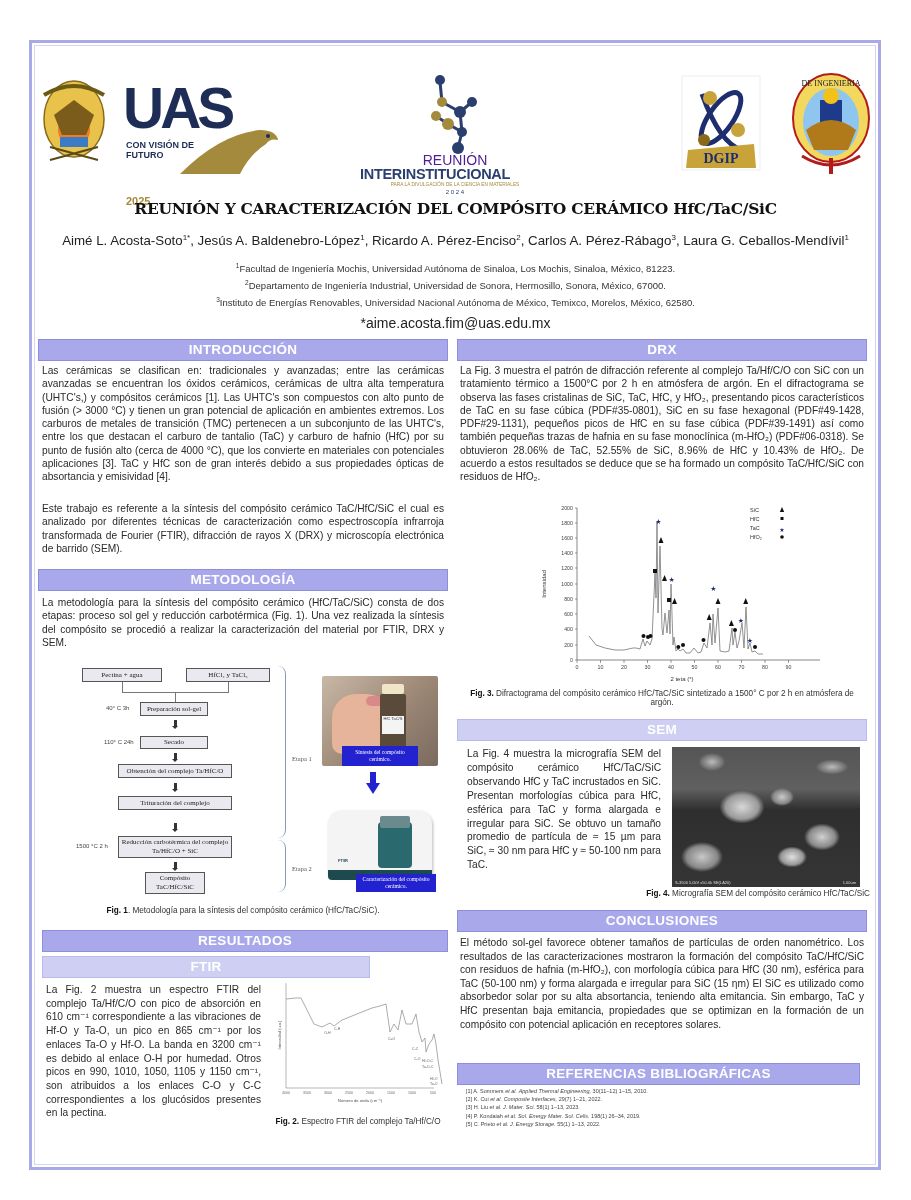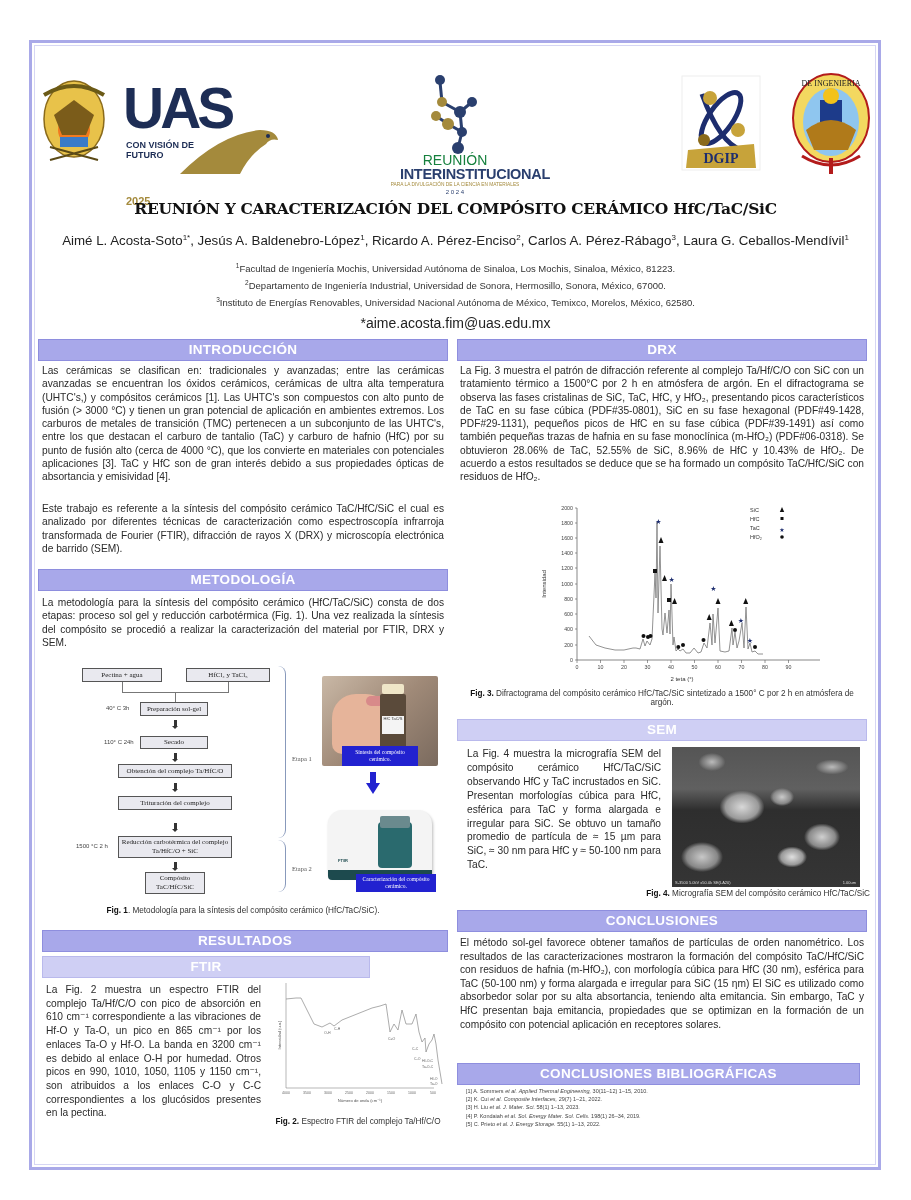--- a/index.html
+++ b/index.html
@@ -91,22 +91,22 @@
     </g>
     <circle cx="18" cy="8" r="5" fill="#2a3f6e"></circle>
     <circle cx="20" cy="30" r="5" fill="#a48a3c"></circle>
     <circle cx="38" cy="40" r="6" fill="#2a3f6e"></circle>
     <circle cx="50" cy="30" r="5" fill="#2a3f6e"></circle>
     <circle cx="14" cy="44" r="5" fill="#a48a3c"></circle>
     <circle cx="26" cy="52" r="6" fill="#a48a3c"></circle>
     <circle cx="40" cy="60" r="5" fill="#2a3f6e"></circle>
     <circle cx="36" cy="76" r="6" fill="#2a3f6e"></circle>
   </svg>
-  <div style="position:absolute;left:0;width:190px;top:80px;text-align:center;font-size:14px;color:#15803d;">REUNIÓN</div>
-  <div style="position:absolute;left:0;width:190px;top:94px;text-align:right;font-size:14.5px;font-weight:bold;color:#2a3f6e;letter-spacing:-0.3px;">INTERINSTITUCIONAL</div>
+  <div style="position:absolute;left:0;width:190px;top:80px;text-align:center;font-size:14px;color:#4c1d95;">REUNIÓN</div>
+  <div style="position:absolute;left:0;width:190px;top:94px;text-align:left;font-size:14.5px;font-weight:bold;color:#2a3f6e;letter-spacing:-0.3px;">INTERINSTITUCIONAL</div>
   <div style="position:absolute;left:0;width:190px;top:110px;text-align:center;font-size:4.8px;color:#a48a3c;">PARA LA DIVULGACIÓN DE LA CIENCIA EN MATERIALES</div>
   <div style="position:absolute;left:0;width:190px;top:117px;text-align:center;font-size:6px;color:#2a3f6e;">2 0 2 4</div>
 </div>
 
 <div class="abs logo-dgip">
   <svg width="82" height="98" viewBox="0 0 82 98">
     <rect x="2" y="2" width="78" height="94" fill="#ffffff" stroke="#eee"></rect>
     <ellipse cx="41" cy="44" rx="30" ry="12" fill="none" stroke="#1d2d6e" stroke-width="5" transform="rotate(-55 41 44)"></ellipse>
     <path d="M22 20 Q40 70 62 76" fill="none" stroke="#1d2d6e" stroke-width="5"></path>
     <circle cx="30" cy="24" r="7" fill="#c7a33a"></circle>
@@ -350,20 +350,20 @@
     radial-gradient(ellipse 18px 12px at 40px 15px, #bbb 0%, #777 55%, transparent 75%),
     linear-gradient(180deg, #555 0%, #606060 30%, #2e2e2e 45%, #353535 100%);"></div>
   <div style="position:absolute;left:3px;bottom:2px;font-size:4px;color:#ddd;">S-3500 5.0kV x50.0k SE(LA20)</div>
   <div style="position:absolute;right:4px;bottom:2px;font-size:4px;color:#ddd;">1.00um</div>
 </div>
 <div class="abs cap" style="left:610px;top:889px;width:260px;text-align:right;"><b>Fig. 4.</b><span> Micrografía SEM del compósito cerámico HfC/TaC/SiC</span></div>
 
 <div class="abs sec-head" style="left:457px;top:910px;width:410px;">CONCLUSIONES</div>
 <div class="abs para" style="left:460px;top:936px;width:404px;line-height:13.6px;">El método sol-gel favorece obtener tamaños de partículas de orden nanométrico. Los resultados de las caracterizaciones mostraron la formación del compósito TaC/HfC/SiC con residuos de hafnia (m-HfO₂), con morfología cúbica para HfC (30 nm), esférica para TaC (50-100 nm) y forma alargada e irregular para SiC (15 ηm) El SiC es utilizado como absorbedor solar por su alta absortancia, teniendo alta emitancia. Sin embargo, TaC y HfC presentan baja emitancia, propiedades que se optimizan en la formación de un compósito con potencial aplicación en receptores solares.</div>
 
-<div class="abs sec-head" style="left:457px;top:1063px;width:403px;">CONCLUSIONES BIBLIOGRÁFICAS</div>
+<div class="abs sec-head" style="left:457px;top:1063px;width:403px;">REFERENCIAS BIBLIOGRÁFICAS</div>
 <div class="abs refs" style="left:466px;top:1087px;width:390px;">
   <div><span>[1]</span> <span>A. Sommers</span> <i>et al.</i> <i>Applied Thermal Engineering,</i><span> 30(11–12) 1–15, 2010.</span></div>
   <div><span>[2]</span> <span>K. Cui</span> <i>et al.</i> <i>Composite Interfaces,</i><span> 29(7) 1–21, 2022.</span></div>
   <div><span>[3]</span> <span>H. Liu</span> <i>et al.</i> <i>J. Mater. Sci.</i><span> 58(1) 1–13, 2023.</span></div>
   <div><span>[4]</span> <span>P. Kondaiah</span> <i>et al.</i> <i>Sol. Energy Mater. Sol. Cells.</i><span> 198(1) 26–34, 2019.</span></div>
   <div><span>[5]</span> <span>C. Prieto</span> <i>et al.</i> <i>J. Energy Storage.</i><span> 55(1) 1–13, 2022.</span></div>
 </div>
 
 </body></html>

